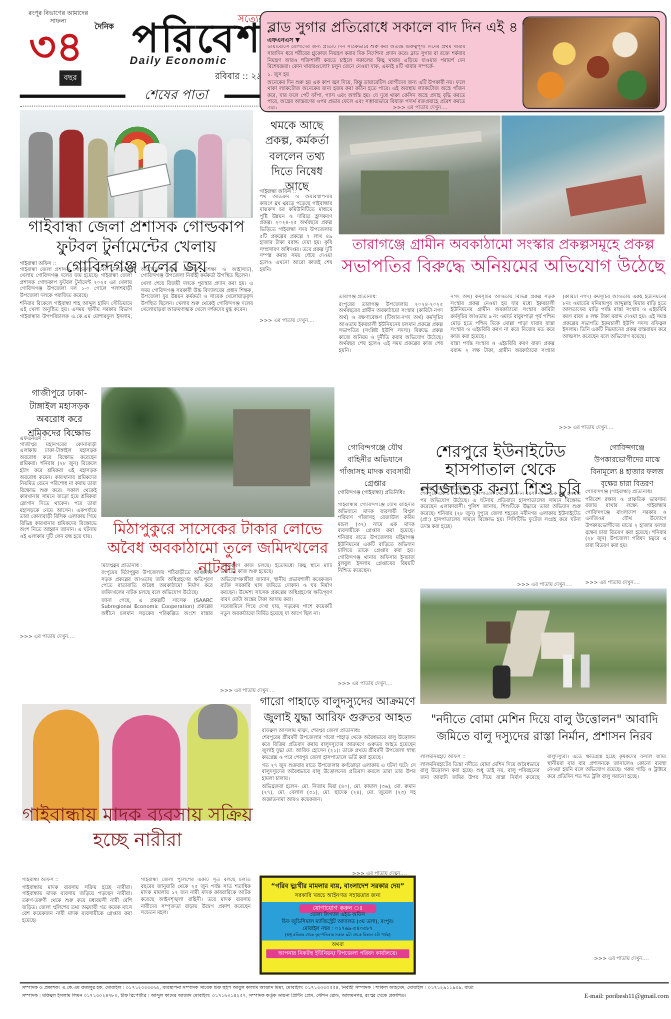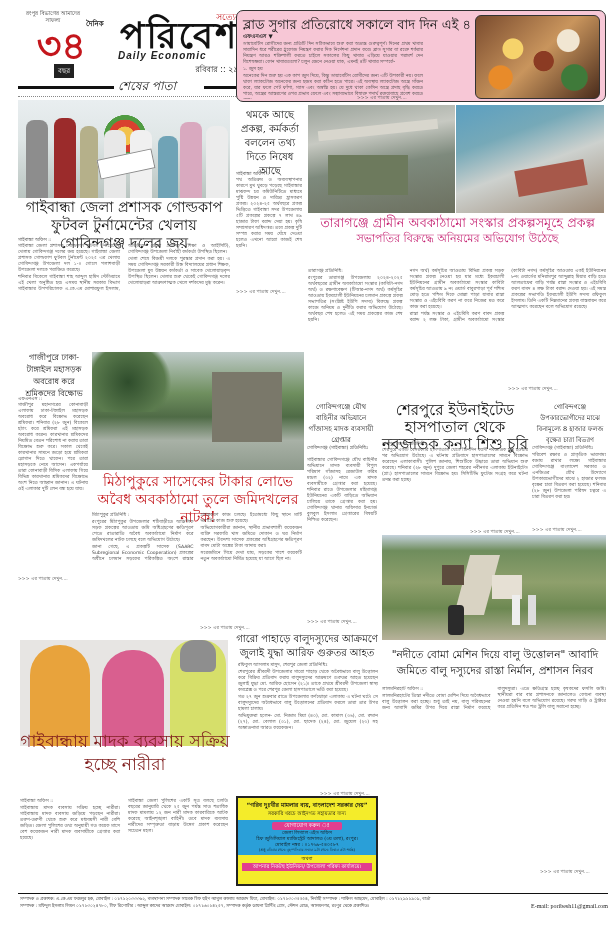--- a/index.html
+++ b/index.html
@@ -7,30 +7,30 @@
 .abs{position:absolute}
 .txt{font-size:4.6px;line-height:6px;color:#444;text-align:justify;overflow:hidden}
 .txt p{margin-bottom:1px}
 .more{font-size:4.6px;color:#555}
 .hl{font-family:"DejaVu Serif",serif;text-align:center;line-height:1.15}
 .photo{overflow:hidden}
 .rule{background:#111}
 
 #tag-left{left:18px;top:10px;width:70px;font-size:5.5px;line-height:7px;text-align:center;color:#333}
 #anniv{left:16px;top:26px;width:70px;height:48px}
-#anniv .num{font-family:Liberation Sans, sans-serif;font-size:38px;font-weight:bold;color:#c4161c;line-height:40px;text-align:right}
+#anniv .num{font-family:Liberation Mono, monospace;font-size:38px;font-weight:bold;color:#c4161c;line-height:40px;text-align:center}
 #anniv .yr{position:absolute;left:38px;top:38px;background:#222;color:#fff;font-size:7px;padding:1px 4px}
 #motto{left:150px;top:10px;width:140px;text-align:right;font-size:9px;color:#c4161c}
 #logo{left:88px;top:18px;width:200px;height:34px;font-family:"DejaVu Serif",serif;font-size:36px;font-weight:bold;color:#111;letter-spacing:2px;line-height:34px}
 #logo-small{left:86px;top:18px;font-size:7px;font-weight:bold}
 #logo-en{left:118px;top:50px;font-size:10px;font-weight:bold;font-style:italic;font-family:"Liberation Sans",sans-serif;letter-spacing:1px}
 #dateline{left:122px;top:63px;width:170px;font-size:8px;text-align:right;color:#222}
 #section-bar{left:18px;top:84px;width:284px;height:8px}
 #section-bar .line{position:absolute;top:2px;height:3px;background:#111}
-#section-title{left:118px;top:77px;width:84px;font-size:12px;font-style:italic;font-family:"DejaVu Serif",serif;background:#fff}
+#section-title{left:118px;top:77px;width:84px;text-align:center;font-size:12px;font-style:italic;font-family:"DejaVu Serif",serif;background:#fff}
 .dots{border-top:1px dotted #888}
 
 #health{left:236px;top:10px;width:370px;height:92px;background:#f7c7d6;border:1.5px solid #333;border-radius:7px}
 #health-title{left:6px;top:4px;width:185px;font-size:13px;font-family:"DejaVu Serif",serif;color:#111;white-space:nowrap}
 #health-byline{left:6px;top:22px;font-size:5.5px;font-weight:bold;color:#222}
 #health-text{left:6px;top:30px;width:180px;height:58px}
 #health-photo{left:475px;top:15px;width:125px;height:84px;border-radius:6px;border:1.5px solid #333;background:radial-gradient(circle at 30% 40%,#f6d36b 0 10%,transparent 11%),radial-gradient(circle at 55% 55%,#8b3b23 0 12%,transparent 13%),radial-gradient(circle at 75% 30%,#f1e6d2 0 10%,transparent 11%),radial-gradient(circle at 20% 75%,#e88b2a 0 10%,transparent 11%),radial-gradient(circle at 80% 75%,#3f7a3a 0 11%,transparent 12%),linear-gradient(135deg,#7a4b2e,#c9955d 50%,#4a2c1c)}
 </style>
 </head>
 <body>
@@ -90,21 +90,21 @@
 <div class="abs more" style="left:236px;top:288px">&gt;&gt;&gt; এর পাতায় দেখুন....</div>
 
 <div class="abs photo" style="left:308px;top:105px;width:147px;height:108px;background:linear-gradient(170deg,#9aa29a 0%,#c7c9c2 30%,#7e8a7d 55%,#6c705f 100%)">
   <div class="abs" style="left:10px;top:20px;width:120px;height:10px;background:#d8d6cd;transform:rotate(-6deg)"></div>
   <div class="abs" style="left:20px;top:50px;width:80px;height:40px;background:#6d7a5d"></div>
 </div>
 <div class="abs photo" style="left:456px;top:105px;width:148px;height:108px;background:linear-gradient(160deg,#5b9fc1 0%,#76a9b8 30%,#cdd1ce 55%,#9e8b78 100%)">
   <div class="abs" style="left:60px;top:60px;width:70px;height:26px;background:#a7584a;transform:rotate(-10deg)"></div>
 </div>
 <div class="abs hl" style="left:305px;top:216px;width:305px;font-size:12.8px;color:#c41e6f;white-space:nowrap">তারাগঞ্জে গ্রামীন অবকাঠামো সংস্কার প্রকল্পসমূহে প্রকল্প</div>
-<div class="abs hl" style="left:305px;top:233px;width:305px;font-size:11px;color:#c41e6f;white-space:nowrap">সভাপতির বিরুদ্ধে অনিয়মের অভিযোগ উঠেছে</div>
+<div class="abs hl" style="left:305px;top:233px;width:305px;font-size:16px;color:#c41e6f;white-space:nowrap">সভাপতির বিরুদ্ধে অনিয়মের অভিযোগ উঠেছে</div>
 <div class="abs txt" style="left:308px;top:268px;width:298px;height:104px;column-count:3;column-gap:7px">
   <p>তারাগঞ্জ প্রতিনিধি:</p>
   <p>রংপুরের তারাগঞ্জ উপজেলায় ২০২৪-২০২৫ অর্থবছরের গ্রামীন অবকাঠামো সংস্কার (কাবিটা-নগদ অর্থ) ও রক্ষণাবেক্ষণ (টিআর-নগদ অর্থ) কর্মসূচির আওতায় ইকরচালী ইউনিয়নের চলমান প্রকল্পে প্রকল্প সভাপতির (সংশ্লিষ্ট ইউপি সদস্য) বিরুদ্ধে প্রকল্প কাজে অনিয়ম ও দুর্নীতি করার অভিযোগ উঠেছে। অর্থবছর শেষ হলেও এই সময় প্রকল্পের কাজ শেষ হয়নি।</p>
   <p>নগদ অর্থ) কর্মসূচির আওতায় বিভিন্ন প্রকল্প সড়ক সংস্কার প্রকল্প নেওয়া হয় যার মধ্যে ইকরচালী ইউনিয়নের গ্রামীন অবকাঠামো সংস্কার কাবিটা কর্মসূচির আওতায় ৯ নং ওয়ার্ড বাবুরপাড়া পূর্ব পশ্চিম মোড় হতে পশ্চিম দিকে মোল্লা পাড়া যাবার রাস্তা সংস্কার ও এইচবিবি করণ না করে নিজের মত করে কাজ করা হয়েছে।</p>
   <p>রাস্তা পর্যন্ত সংস্কার ও এইচবিবি করণ বাবদ প্রকল্প বরাদ্দ ২ লক্ষ টাকা, গ্রামীন অবকাঠামো সংস্কার (কাবিটা নগদ) কর্মসূচির আওতায় একই ইউনিয়নের ৮নং ওয়ার্ডের মনিরামপুর আব্দুল্লাহ মিয়ার বাড়ি হতে আলতাফের বাড়ি পর্যন্ত রাস্তা সংস্কার ও এইচবিবি করণ বাবদ ৪ লক্ষ টাকা বরাদ্দ দেওয়া হয়। এই সমস্ত প্রকল্পের সভাপতি ইকরচালী ইউপি সদস্য রফিকুল ইসলাম। তিনি একটি নিম্নমানের প্রকল্প বাস্তবায়ন করে আত্মসাৎ করেছেন বলে অভিযোগ রয়েছে।</p>
 </div>
 <div class="abs more" style="left:508px;top:385px">&gt;&gt;&gt; এর পাতায় দেখুন....</div>
 
 <div class="abs hl" style="left:18px;top:352px;width:72px;font-size:8px;line-height:12px;color:#111">গাজীপুরে ঢাকা-টাঙ্গাইল মহাসড়ক অবরোধ করে শ্রমিকদের বিক্ষোভ</div>
 <div class="abs" style="left:18px;top:395px;font-size:4.6px;color:#333">এফএনএস ::</div>

